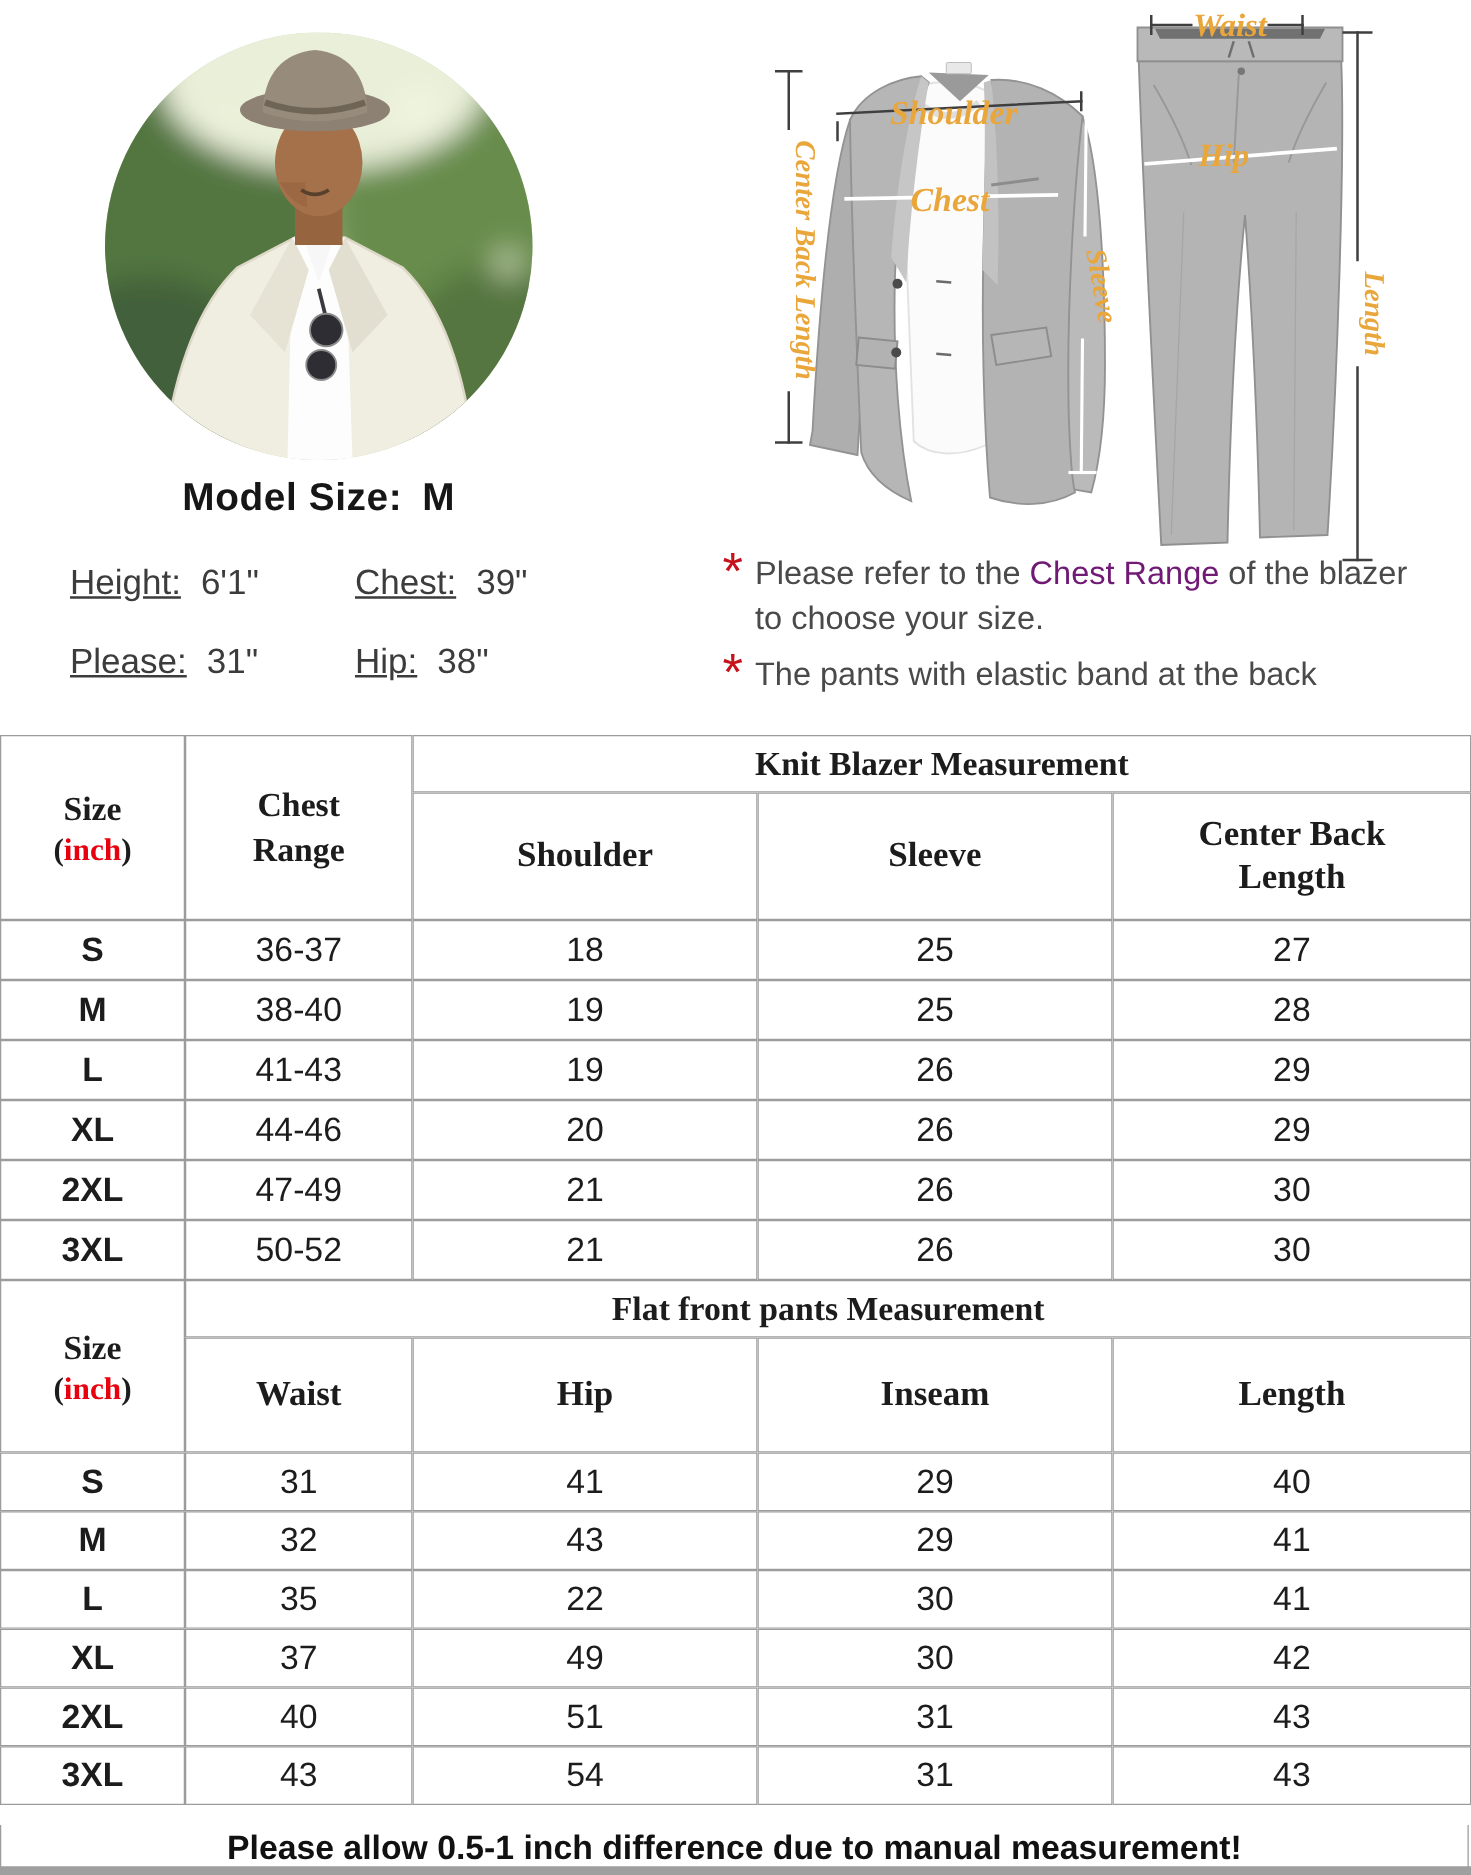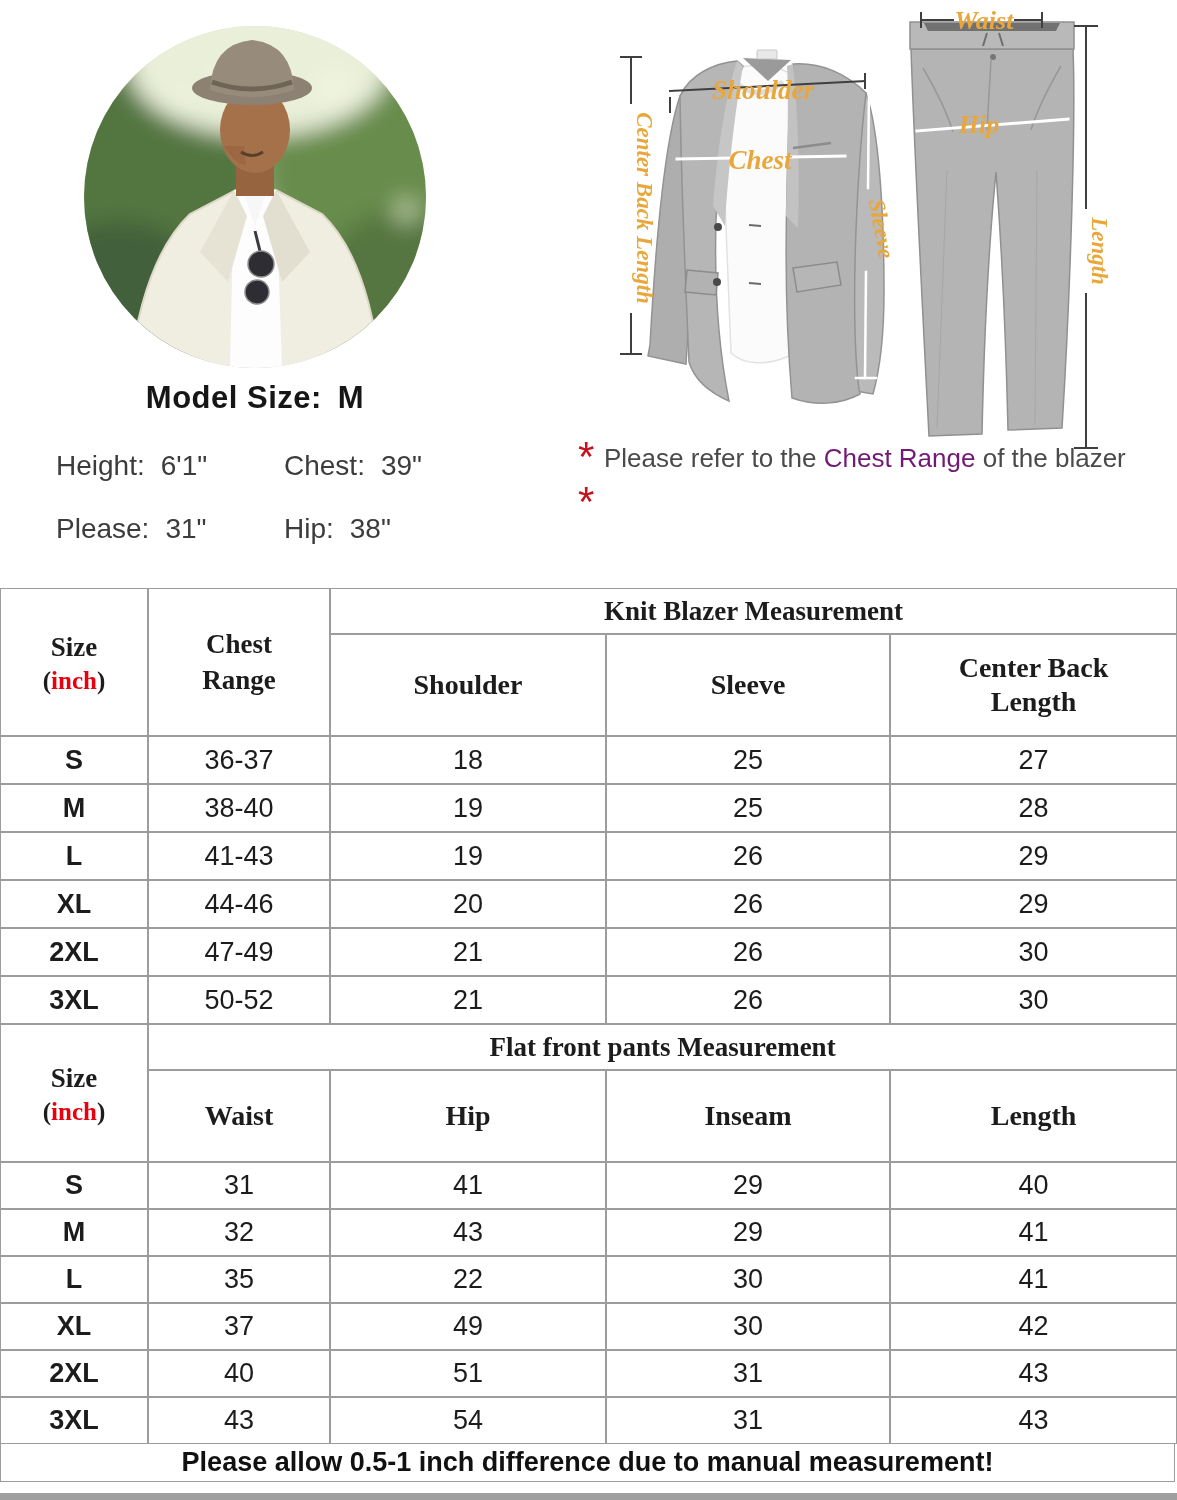--- a/index.html
+++ b/index.html
@@ -8,21 +8,21 @@
     overflow:hidden;font-family:"Liberation Sans", sans-serif;color:#222;
   }
   
   .photo{position:absolute;left:84px;top:26px;width:342px;height:342px;}
   .model-title{
     position:absolute;left:84px;top:380px;width:342px;text-align:center;
     font-size:31px;font-weight:bold;color:#161616;letter-spacing:.5px;
   }
   .model-title .val{margin-left:16px;}
   .stat{position:absolute;font-size:28px;color:#3c3c3c;white-space:nowrap;}
-  .stat .lab{margin-right:16px;}
+  .stat .lab{margin-right:16px;text-decoration:underline;}
   .stat-0{left:56px;top:450px;}
   .stat-1{left:284px;top:450px;}
   .stat-2{left:56px;top:513px;}
   .stat-3{left:284px;top:513px;}
   .diagram{position:absolute;left:585px;top:0;width:592px;height:452px;}
   .dlabel{
     font-family:"Liberation Serif", serif;font-style:italic;font-weight:bold;
     fill:#E9A63B;
   }
   
@@ -54,21 +54,21 @@
   td.col2-h{font-size:28px;line-height:36px;}
   .narrow{display:inline-block;max-width:210px;line-height:34px;}
   tr.data-row td{height:46px;}
   tr.data-row-p td{height:45px;}
   td.size-cell{background:#E8E8E8;font-weight:bold;}
   td.range-cell{color:#E8000E;}
   
   .footer-note{
     width:1173px;border:1px solid #9c9c9c;border-top:none;height:37px;
     display:flex;align-items:center;justify-content:center;
-    font-size:27px;font-weight:bold;color:#111;background:#fff;
+    font-size:27px;font-weight:bold;color:#111;background:#fff;margin-top:16px;
   }
   .bottom-bar{position:absolute;left:0;bottom:0;width:1177px;height:7px;background:#9f9f9f;}
 </style>
 </head>
 <body>
 
 <div class="canvas">
 
   <svg class="photo" viewBox="0 0 342 342">
     <defs>
@@ -199,25 +199,27 @@
       <line x1="490" y1="448" x2="512" y2="448" stroke="#3f3f3f" stroke-width="2"></line>
       <text transform="translate(507,251) rotate(90)" text-anchor="middle" class="dlabel" font-size="23">Length</text>
     </g>
   </svg>
 
   <div class="notes">
     <div class="note">
       <span class="star">*</span>
       <div class="txt">
         <div><span>Please refer to the </span><span class="hl">Chest Range</span><span> of the blazer</span></div>
+        <div>to choose your size.</div>
       </div>
     </div>
     <div class="note">
       <span class="star">*</span>
       <div class="txt">
+        <div>The pants with elastic band at the back</div>
       </div>
     </div>
   </div>
 
   <div class="tables">
 
     <table class="size-table">
       <colgroup>
           <col style="width:148px">
           <col style="width:182px">

